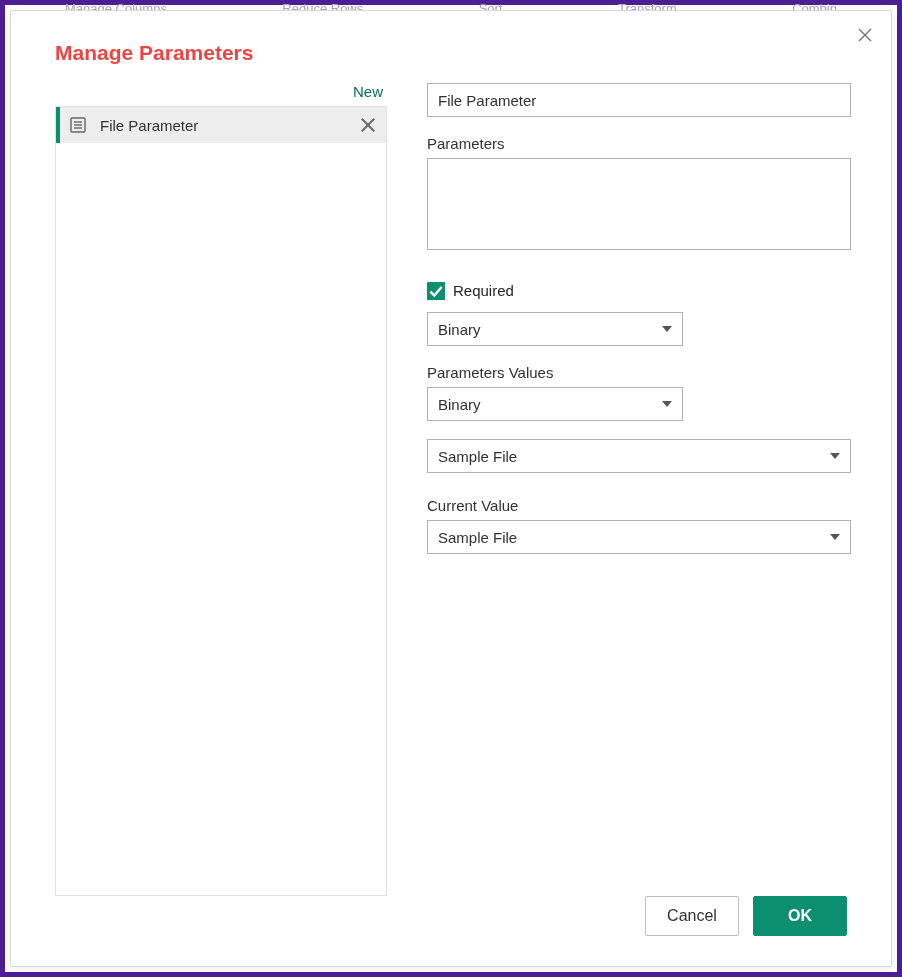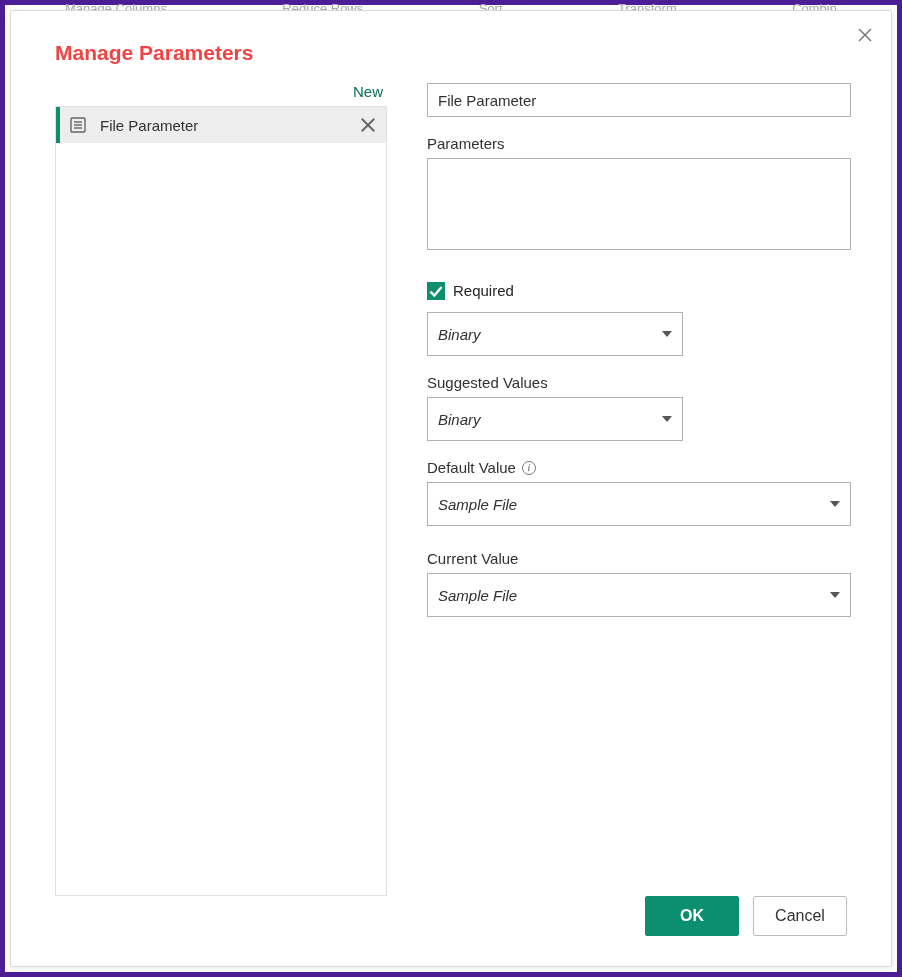--- a/index.html
+++ b/index.html
@@ -108,24 +108,23 @@
     width: 100%;
     border: 1px solid #b3b0ad;
     background: #fff;
     font-size: 15px;
     color: #323130;
     font-family: inherit;
   }
   .text-input { height: 34px; padding: 0 10px; }
   .textarea { height: 92px; padding: 8px 10px; resize: none; }
   .select {
-    height: 44px; padding: 0 10px;
+    height: 34px; padding: 0 10px;
     display: flex; align-items: center; justify-content: space-between;
     cursor: pointer;
-    font-style: italic;
   }
   .select.narrow { width: 256px; }
   .chev {
     width: 0; height: 0;
     border-left: 5px solid transparent;
     border-right: 5px solid transparent;
     border-top: 6px solid #555;
   }
   .check-row { display: flex; align-items: flex-start; gap: 8px; margin: 10px 0 12px; }
   .checkbox {
@@ -224,48 +223,44 @@
         </div>
 
         <div class="field">
           <div class="select narrow">
             <span>Binary</span>
             <span class="chev"></span>
           </div>
         </div>
 
         <div class="field">
-          <div class="label">Suggested Values</div>
+          <div class="label">Parameters Values</div>
           <div class="select narrow">
             <span>Binary</span>
             <span class="chev"></span>
           </div>
         </div>
 
         <div class="field">
-          <div class="label">
-            <span>Default Value</span>
-            <span class="info-icon">i</span>
-          </div>
           <div class="select">
             <span>Sample File</span>
             <span class="chev"></span>
           </div>
         </div>
 
         <div class="field" style="margin-top:6px;">
           <div class="label">Current Value</div>
           <div class="select">
             <span>Sample File</span>
             <span class="chev"></span>
           </div>
         </div>
 
       </div>
     </div>
 
     <div class="footer">
+      <div class="btn">Cancel</div>
       <div class="btn primary">OK</div>
-      <div class="btn">Cancel</div>
     </div>
 
   </div>
 </div>
 
 </body></html>

